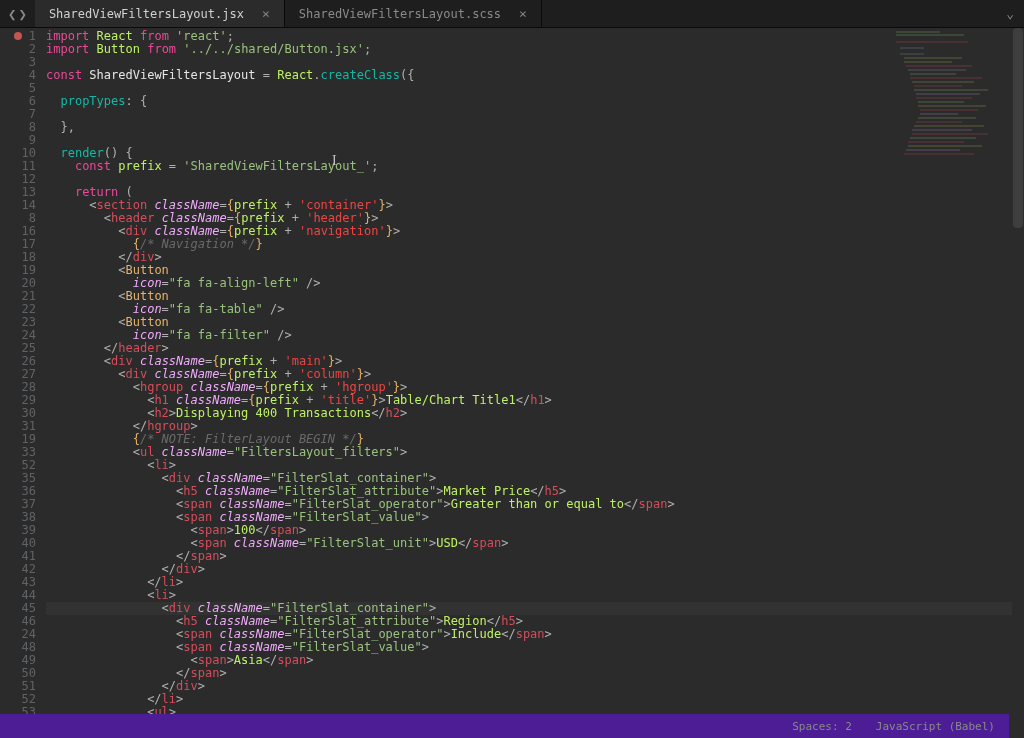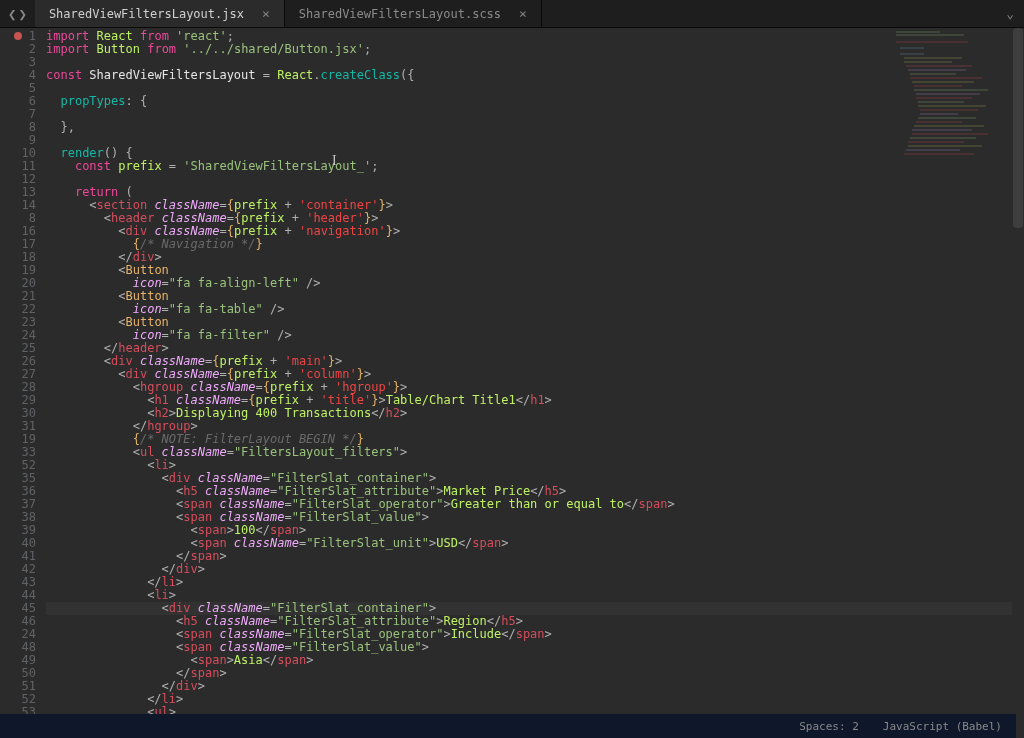--- a/index.html
+++ b/index.html
@@ -141,23 +141,23 @@
       width: 10px;
       height: 200px;
       background: #3e3e3e;
       border-radius: 4px;
     }
 
     .status-bar {
       position: absolute;
       bottom: 0;
       left: 0;
-      right: 8px;
+      right: 15px;
       height: 24px;
-      background: #0f172a;
+      background: #4c1d95;
       display: flex;
       align-items: center;
       justify-content: flex-end;
       padding: 0 14px;
       color: #8a8a8a;
       font-size: 11px;
       gap: 24px;
     }
 
     

